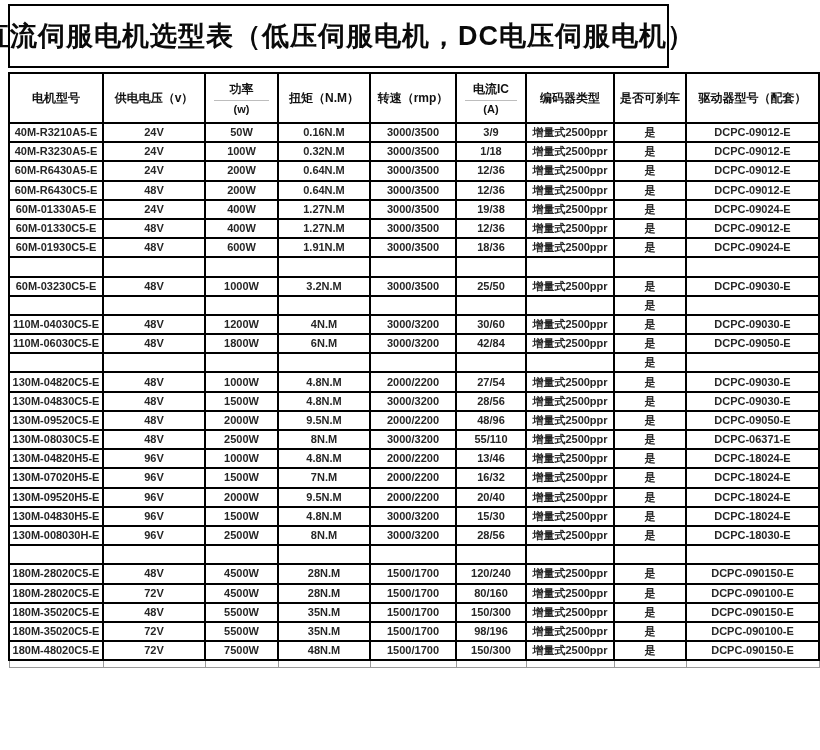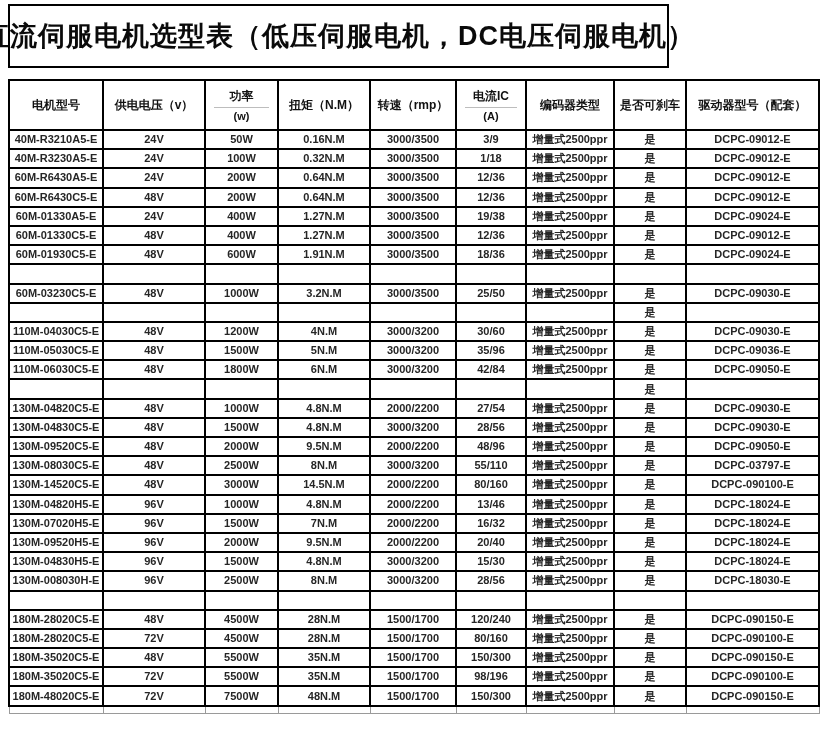--- a/index.html
+++ b/index.html
@@ -30,21 +30,21 @@
   .title-box .title {
     font-size: 27px;
     font-weight: 700;
     letter-spacing: 1px;
     color: #0a0a0a;
     white-space: nowrap;
   }
   table.motor-table {
     position: absolute;
     left: 8px;
-    top: 79px;
+    top: 72px;
     width: 810px;
     border-collapse: collapse;
     table-layout: fixed;
   }
   .motor-table th, .motor-table td {
     border: 2px solid #000;
     padding: 0;
     text-align: center;
     vertical-align: middle;
     overflow: hidden;
@@ -226,31 +226,20 @@
         <td>48V</td>
         <td>1200W</td>
         <td>4N.M</td>
         <td>3000/3200</td>
         <td>30/60</td>
         <td>增量式2500ppr</td>
         <td>是</td>
         <td>DCPC-09030-E</td>
       </tr>
       <tr>
-        <td>110M-05030C5-E</td>
-        <td>48V</td>
-        <td>1500W</td>
-        <td>5N.M</td>
-        <td>3000/3200</td>
-        <td>35/96</td>
-        <td>增量式2500ppr</td>
-        <td>是</td>
-        <td>DCPC-09036-E</td>
-      </tr>
-      <tr>
         <td>110M-06030C5-E</td>
         <td>48V</td>
         <td>1800W</td>
         <td>6N.M</td>
         <td>3000/3200</td>
         <td>42/84</td>
         <td>增量式2500ppr</td>
         <td>是</td>
         <td>DCPC-09050-E</td>
       </tr>
@@ -300,32 +289,21 @@
       </tr>
       <tr>
         <td>130M-08030C5-E</td>
         <td>48V</td>
         <td>2500W</td>
         <td>8N.M</td>
         <td>3000/3200</td>
         <td>55/110</td>
         <td>增量式2500ppr</td>
         <td>是</td>
-        <td>DCPC-03797-E</td>
-      </tr>
-      <tr>
-        <td>130M-14520C5-E</td>
-        <td>48V</td>
-        <td>3000W</td>
-        <td>14.5N.M</td>
-        <td>2000/2200</td>
-        <td>80/160</td>
-        <td>增量式2500ppr</td>
-        <td>是</td>
-        <td>DCPC-090100-E</td>
+        <td>DCPC-06371-E</td>
       </tr>
       <tr>
         <td>130M-04820H5-E</td>
         <td>96V</td>
         <td>1000W</td>
         <td>4.8N.M</td>
         <td>2000/2200</td>
         <td>13/46</td>
         <td>增量式2500ppr</td>
         <td>是</td>

